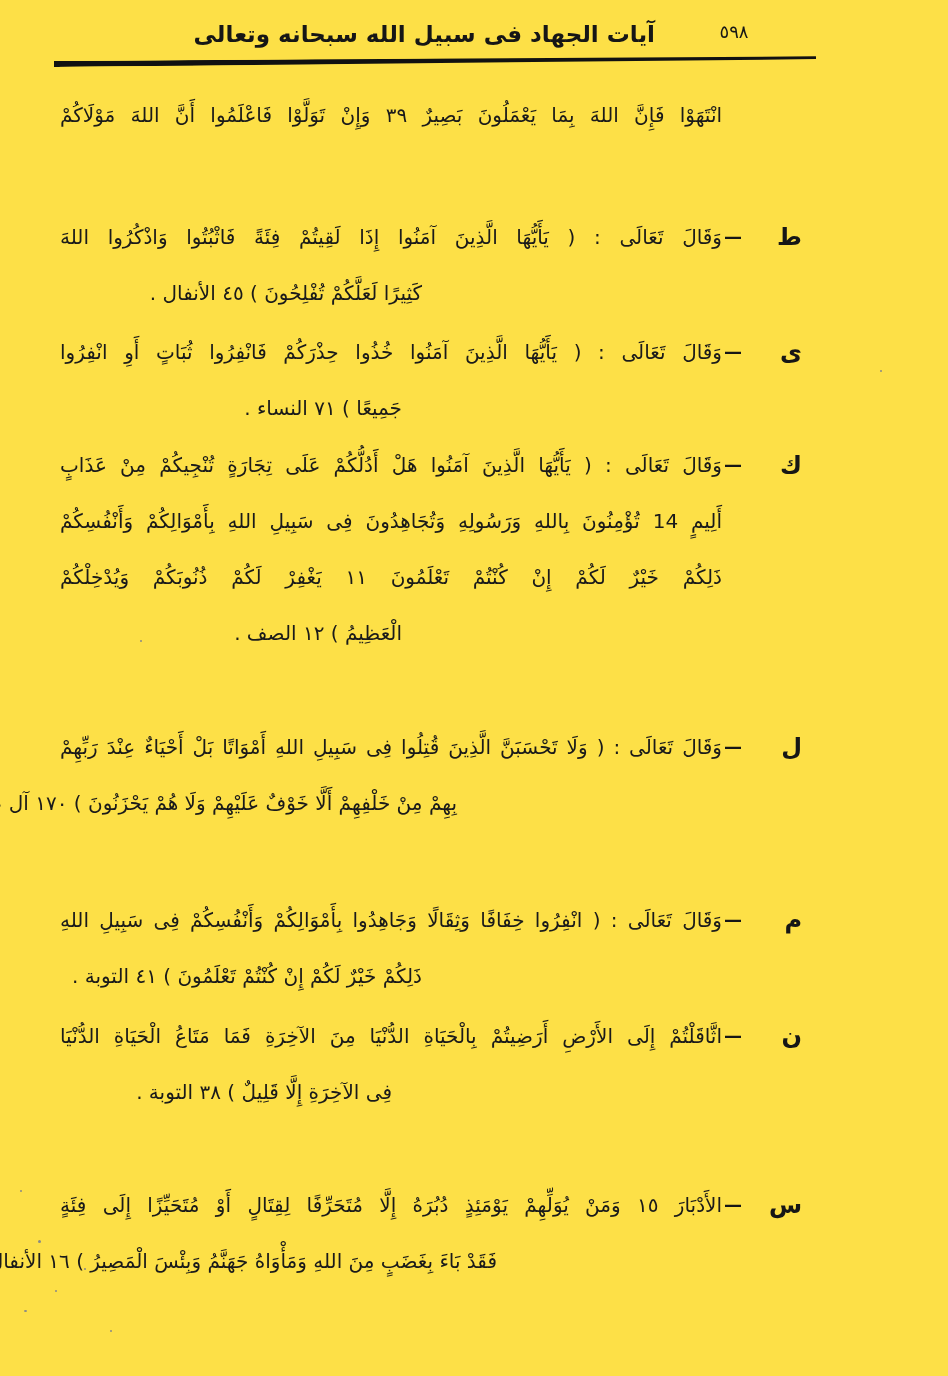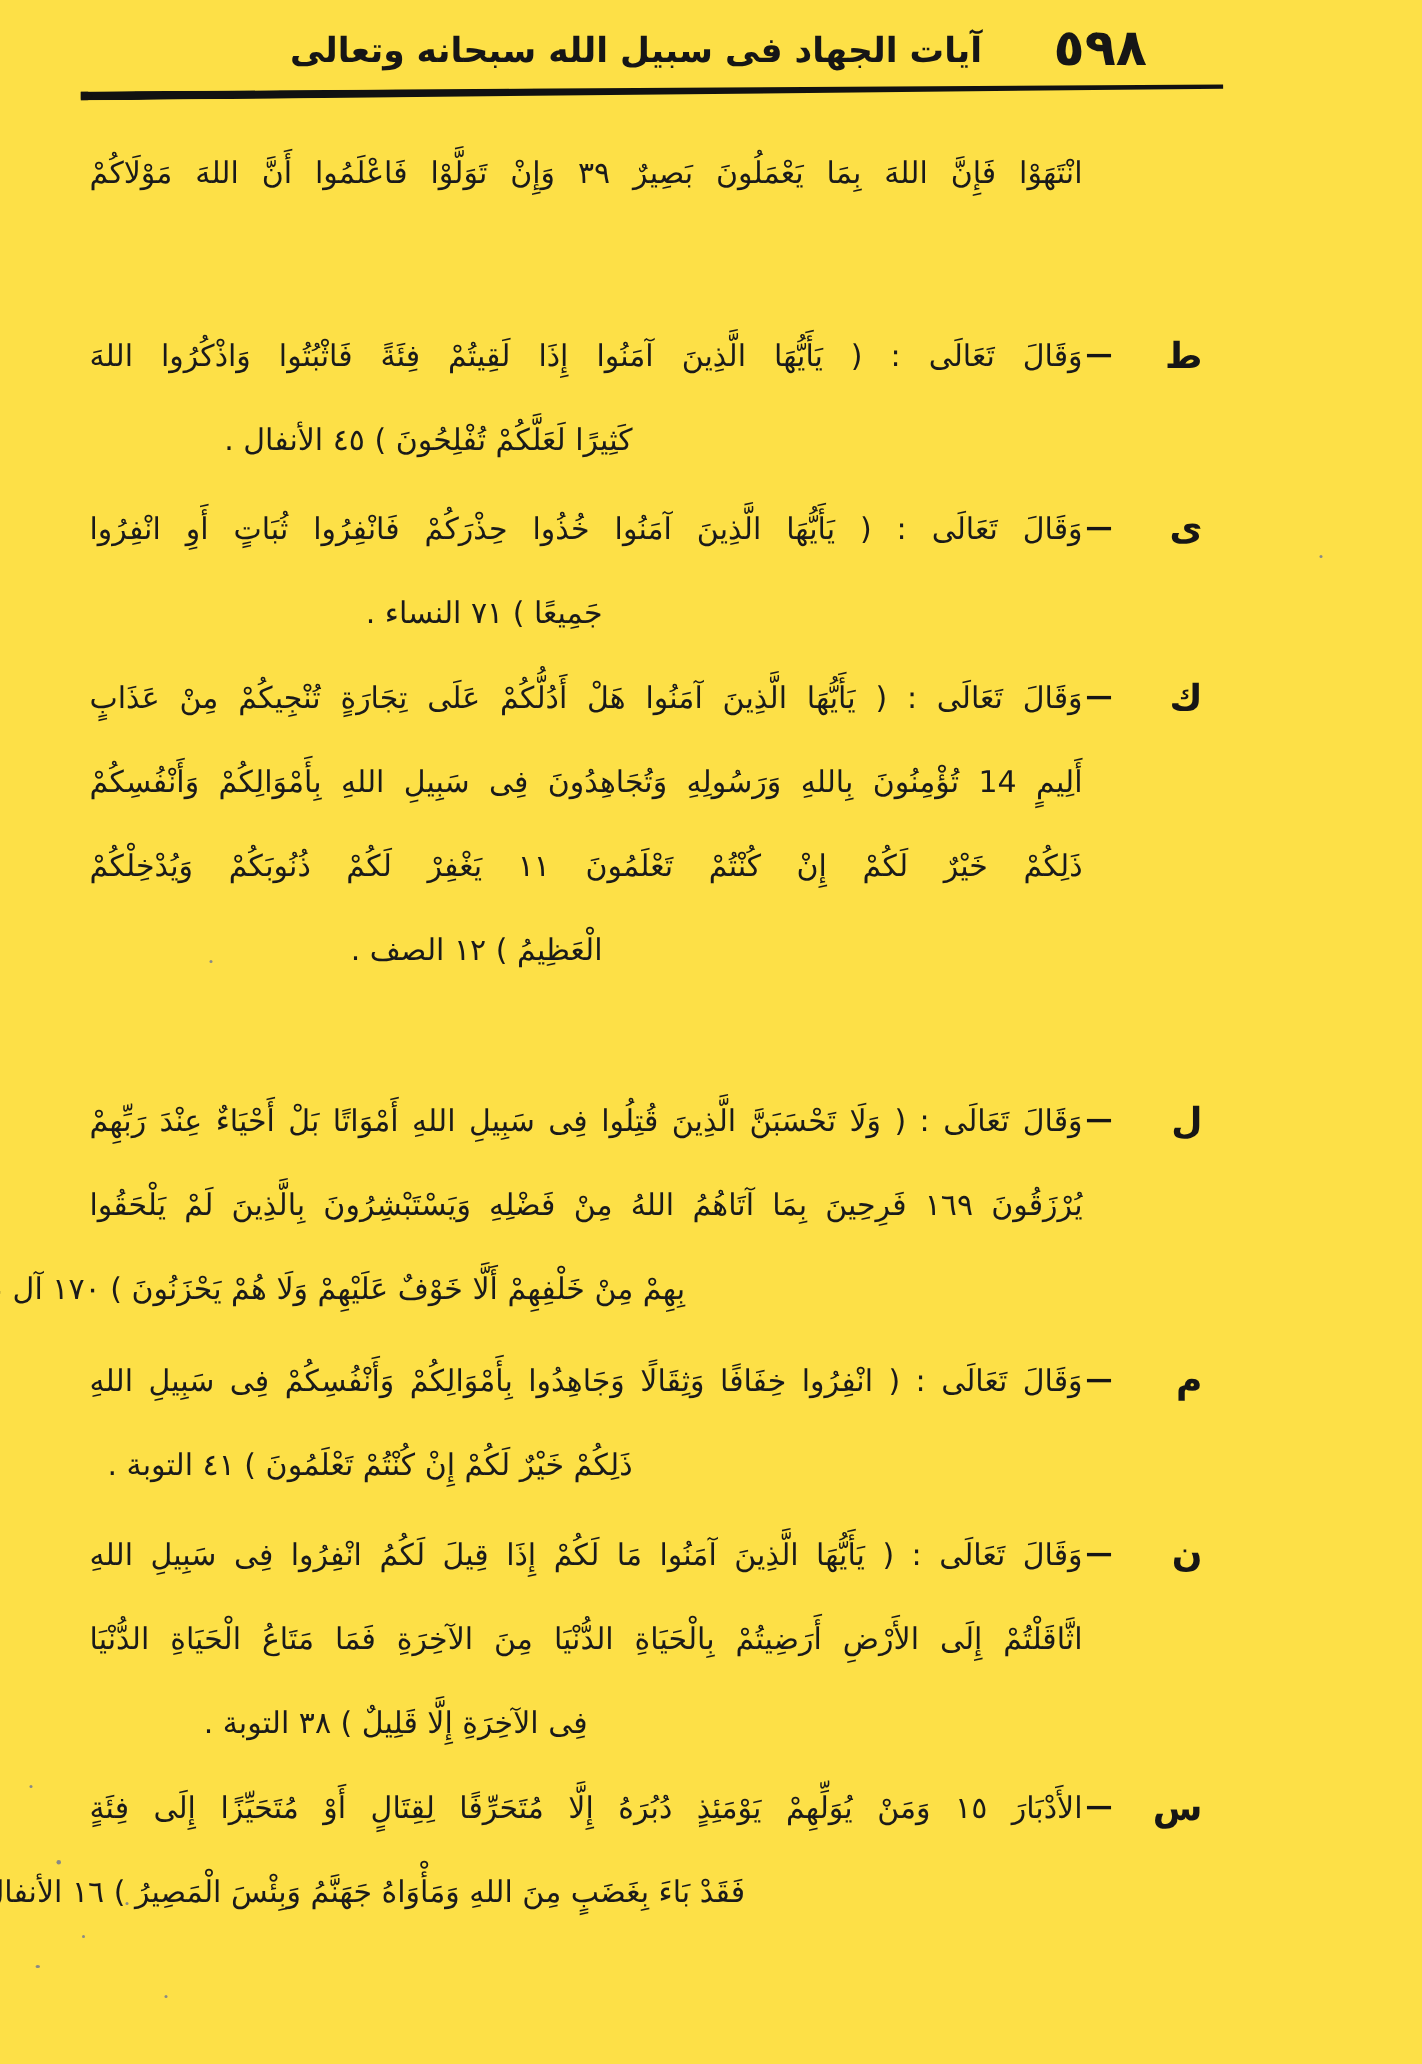--- a/index.html
+++ b/index.html
@@ -9,21 +9,21 @@
     background:#fde047;color:#161616;overflow:hidden;direction:rtl;
   }
   
   .hdr-title{
     position:absolute;top:14px;left:295px;width:360px;height:40px;
     text-align:center;font-size:23px;font-weight:bold;line-height:40px;
     letter-spacing:.5px;white-space:nowrap;
   }
   .hdr-num{
     position:absolute;top:12px;left:703px;width:62px;height:40px;
-    font-size:34px;font-weight:bold;line-height:40px;text-align:center;
+    font-size:18px;font-weight:normal;line-height:40px;text-align:center;
     letter-spacing:2px;
   }
   .hdr-rule{
     position:absolute;top:58px;left:54px;width:762px;height:6px;
     background:#111;transform:rotate(-0.45deg);
     clip-path:polygon(0 0,100% 22%,100% 68%,0 100%);
   }
   .hdr-rule::before{
     content:"";position:absolute;left:-4px;top:-2px;width:10px;height:10px;
     background:#111;transform:rotate(45deg);
@@ -107,39 +107,37 @@
       <div class="line">ذَلِكُمْ خَيْرٌ لَكُمْ إِنْ كُنْتُمْ تَعْلَمُونَ ١١ يَغْفِرْ لَكُمْ ذُنُوبَكُمْ وَيُدْخِلْكُمْ</div>
       <div class="line end pr320">الْعَظِيمُ ) ١٢ الصف .</div>
     </div>
 
     <div class="section s4">
       <div class="marker">
         <span class="letter">ل</span>
         <span class="dash">—</span>
       </div>
       <div class="line">وَقَالَ تَعَالَى : ( وَلَا تَحْسَبَنَّ الَّذِينَ قُتِلُوا فِى سَبِيلِ اللهِ أَمْوَاتًا بَلْ أَحْيَاءٌ عِنْدَ رَبِّهِمْ</div>
-      <div class="line">يُرْزَقُونَ ١٦٩ فَرِحِينَ بِمَا آتَاهُمُ اللهُ مِنْ فَضْلِهِ وَيَسْتَبْشِرُونَ بِالَّذِينَ لَمْ يَلْحَقُوا</div>
       <div class="line end pr265">بِهِمْ مِنْ خَلْفِهِمْ أَلَّا خَوْفٌ عَلَيْهِمْ وَلَا هُمْ يَحْزَنُونَ ) ١٧٠ آل عمران .</div>
     </div>
 
     <div class="section s5">
       <div class="marker">
         <span class="letter">م</span>
         <span class="dash">—</span>
       </div>
       <div class="line">وَقَالَ تَعَالَى : ( انْفِرُوا خِفَافًا وَثِقَالًا وَجَاهِدُوا بِأَمْوَالِكُمْ وَأَنْفُسِكُمْ فِى سَبِيلِ اللهِ</div>
       <div class="line end pr300">ذَلِكُمْ خَيْرٌ لَكُمْ إِنْ كُنْتُمْ تَعْلَمُونَ ) ٤١ التوبة .</div>
     </div>
 
     <div class="section s6">
       <div class="marker">
         <span class="letter">ن</span>
         <span class="dash">—</span>
       </div>
-      <div class="line">وَقَالَ تَعَالَى : ( يَأَيُّهَا الَّذِينَ آمَنُوا مَا لَكُمْ إِذَا قِيلَ لَكُمُ انْفِرُوا فِى سَبِيلِ اللهِ</div>
       <div class="line">اثَّاقَلْتُمْ إِلَى الأَرْضِ أَرَضِيتُمْ بِالْحَيَاةِ الدُّنْيَا مِنَ الآخِرَةِ فَمَا مَتَاعُ الْحَيَاةِ الدُّنْيَا</div>
       <div class="line end pr330">فِى الآخِرَةِ إِلَّا قَلِيلٌ ) ٣٨ التوبة .</div>
     </div>
 
     <div class="section s7">
       <div class="marker">
         <span class="letter">س</span>
         <span class="dash">—</span>
       </div>
       <div class="line">الأَدْبَارَ ١٥ وَمَنْ يُوَلِّهِمْ يَوْمَئِذٍ دُبُرَهُ إِلَّا مُتَحَرِّفًا لِقِتَالٍ أَوْ مُتَحَيِّزًا إِلَى فِئَةٍ</div>

